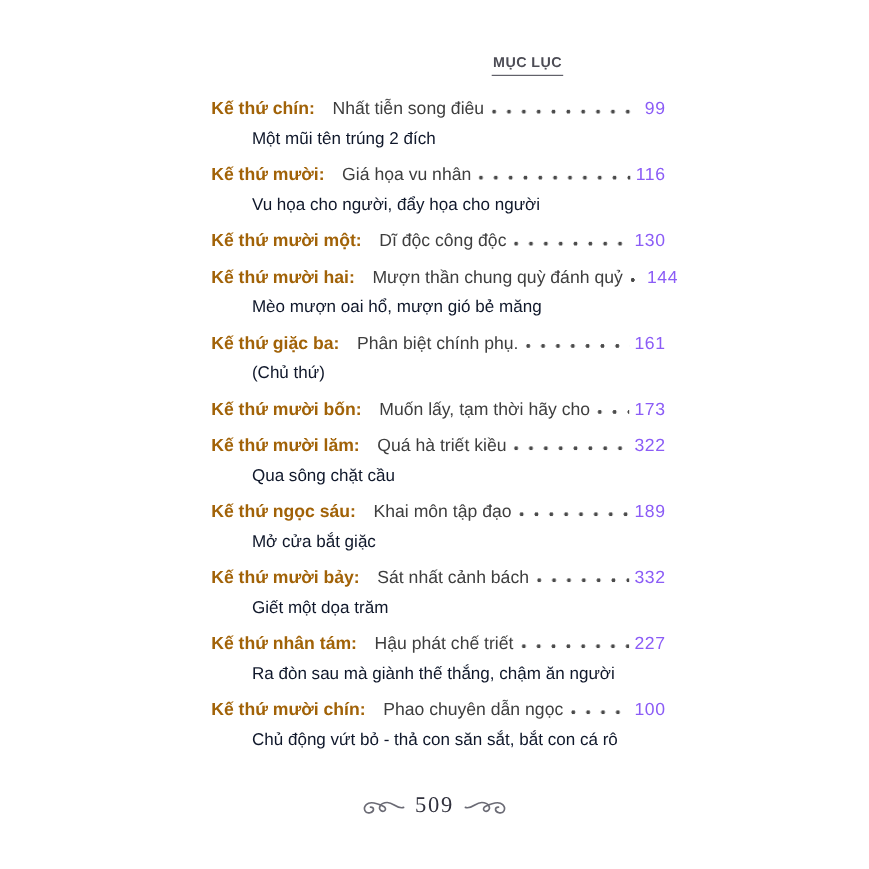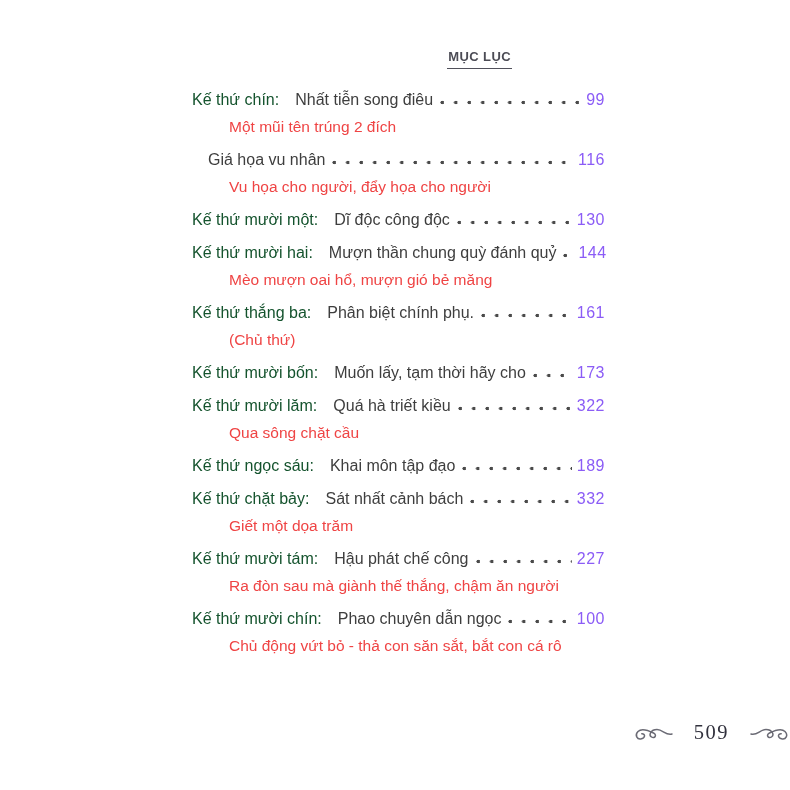--- a/index.html
+++ b/index.html
@@ -33,49 +33,49 @@
     width: 413px;
   }
   .entry { margin-bottom: 6px; }
   .line {
     display: flex;
     align-items: baseline;
     font-size: 16px;
     line-height: 27px;
     white-space: nowrap;
   }
-  .label { font-weight: normal; color: #14532d; }
+  .label { font-weight: bold; color: #a16207; }
   .title { margin-left: 16px; color: #3e3e3e; }
   .dots {
     flex: 1 1 auto;
     min-width: 10px;
     height: 5px;
     margin-left: 7px;
     margin-right: 5px;
     background-image: radial-gradient(circle at 2.2px 2.5px, #4a4a4a 1.55px, transparent 2.05px);
     background-size: 13.5px 5px;
     background-repeat: repeat-x;
     background-position: left bottom;
   }
   .pg { color: #8b5cf6; letter-spacing: 0.5px; }
   .sub {
     padding-left: 37px;
     font-size: 15.5px;
     line-height: 27px;
-    color: #ef4444;
+    color: #0f172a;
   }
   
   .footer {
     position: absolute;
     top: 721px; left: 0;
     width: 790px;
     display: flex;
-    justify-content: flex-end;
+    justify-content: center;
     align-items: center;
-    gap: 21px;
+    gap: 9px;
   }
   .pagenum {
     font-family: "Liberation Serif", serif;
     font-size: 20.5px;
     color: #31313d;
     letter-spacing: 1.5px;
   }
   .orn { display: inline-flex; }
   .orn svg { display: block; }
   .orn-r svg { transform: scaleX(-1); }
@@ -95,20 +95,21 @@
       <span class="label">Kế thứ chín:</span>
       <span class="title">Nhất tiễn song điêu</span>
       <span class="dots"></span>
       <span class="pg">99</span>
     </div>
     <div class="sub">Một mũi tên trúng 2 đích</div>
   </div>
 
   <div class="entry">
     <div class="line">
+      <span class="label">Kế thứ mười:</span>
       <span class="title">Giá họa vu nhân</span>
       <span class="dots"></span>
       <span class="pg">116</span>
     </div>
     <div class="sub">Vu họa cho người, đẩy họa cho người</div>
   </div>
 
   <div class="entry">
     <div class="line">
       <span class="label">Kế thứ mười một:</span>
@@ -123,21 +124,21 @@
       <span class="label">Kế thứ mười hai:</span>
       <span class="title">Mượn thần chung quỳ đánh quỷ</span>
       <span class="dots"></span>
       <span class="pg">144</span>
     </div>
     <div class="sub">Mèo mượn oai hổ, mượn gió bẻ măng</div>
   </div>
 
   <div class="entry">
     <div class="line">
-      <span class="label">Kế thứ thắng ba:</span>
+      <span class="label">Kế thứ giặc ba:</span>
       <span class="title">Phân biệt chính phụ.</span>
       <span class="dots"></span>
       <span class="pg">161</span>
     </div>
     <div class="sub">(Chủ thứ)</div>
   </div>
 
   <div class="entry">
     <div class="line">
       <span class="label">Kế thứ mười bốn:</span>
@@ -158,36 +159,37 @@
     <div class="sub">Qua sông chặt cầu</div>
   </div>
 
   <div class="entry">
     <div class="line">
       <span class="label">Kế thứ ngọc sáu:</span>
       <span class="title">Khai môn tập đạo</span>
       <span class="dots"></span>
       <span class="pg">189</span>
     </div>
-  </div>
-
-  <div class="entry">
-    <div class="line">
-      <span class="label">Kế thứ chặt bảy:</span>
+    <div class="sub">Mở cửa bắt giặc</div>
+  </div>
+
+  <div class="entry">
+    <div class="line">
+      <span class="label">Kế thứ mười bảy:</span>
       <span class="title">Sát nhất cảnh bách</span>
       <span class="dots"></span>
       <span class="pg">332</span>
     </div>
     <div class="sub">Giết một dọa trăm</div>
   </div>
 
   <div class="entry">
     <div class="line">
-      <span class="label">Kế thứ mười tám:</span>
-      <span class="title">Hậu phát chế công</span>
+      <span class="label">Kế thứ nhân tám:</span>
+      <span class="title">Hậu phát chế triết</span>
       <span class="dots"></span>
       <span class="pg">227</span>
     </div>
     <div class="sub">Ra đòn sau mà giành thế thắng, chậm ăn người</div>
   </div>
 
   <div class="entry">
     <div class="line">
       <span class="label">Kế thứ mười chín:</span>
       <span class="title">Phao chuyên dẫn ngọc</span>

